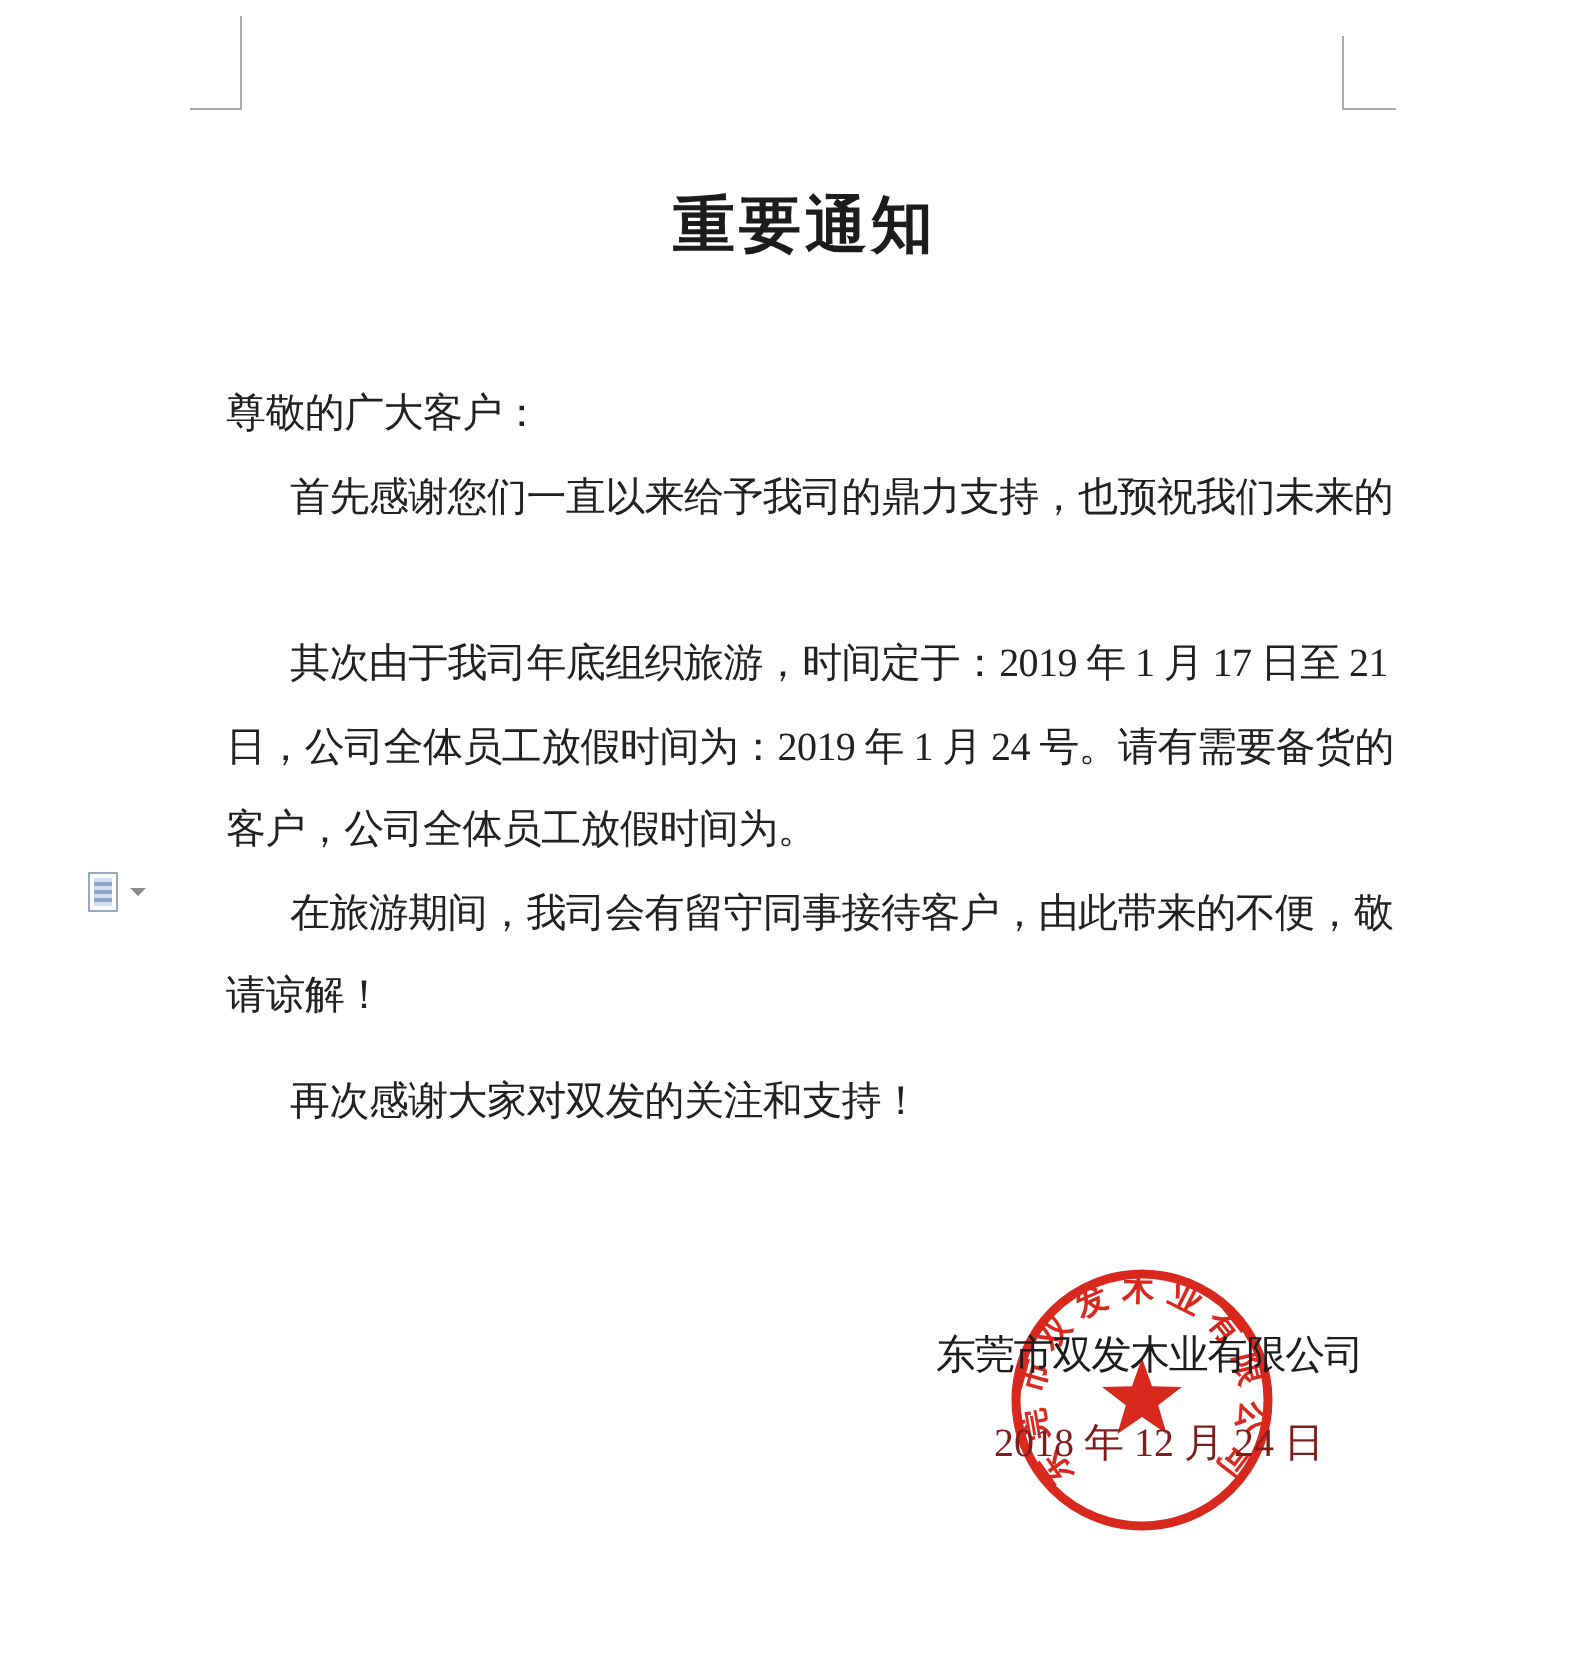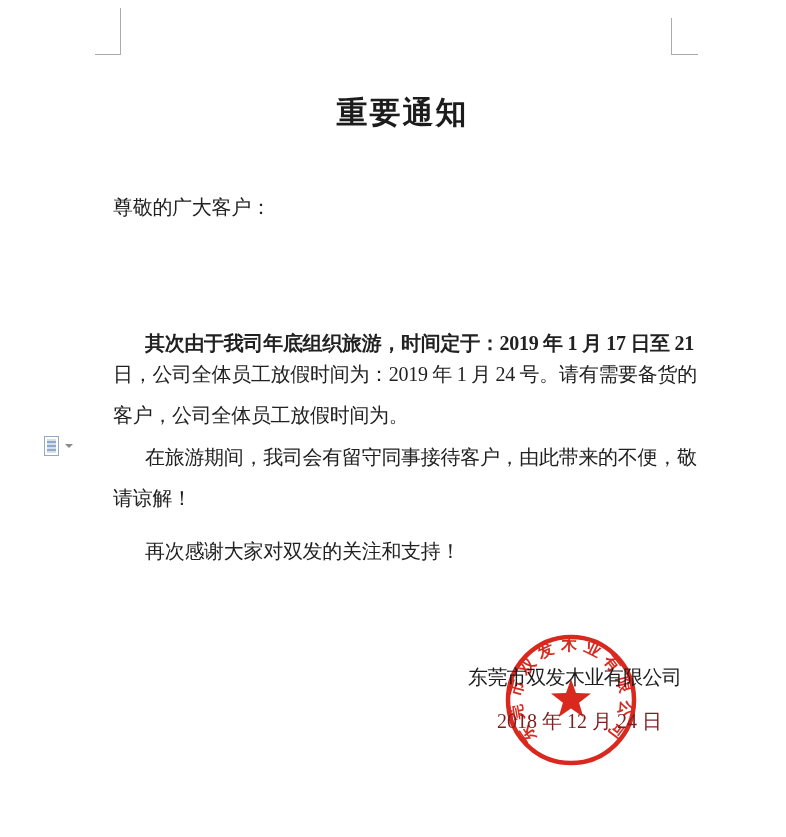--- a/index.html
+++ b/index.html
@@ -48,21 +48,21 @@
     line-height: 24px;
     color: #212121;
     letter-spacing: -0.3px;
     white-space: nowrap;
     margin-top: 45px;
   }
   .indent { left: 145px; }
   .l0 { top: 150px; }
   .l1 { top: 192px; }
   .l2 { top: 233px; }
-  .l3 { top: 286px; font-weight: bold; }
+  .l3 { top: 275px; }
   .l4 { top: 317px; }
   .l5 { top: 358px; }
   .l6 { top: 400px; }
   .l7 { top: 441px; }
   .l8 { top: 494px; }
 
   
   .paste-btn {
     position: absolute;
     left: 44px;
@@ -138,20 +138,21 @@
 <div class="page">
 
   <div class="mark mark-left-v"></div>
   <div class="mark mark-left-h"></div>
   <div class="mark mark-right-v"></div>
   <div class="mark mark-right-h"></div>
 
   <div class="doc-title">重要通知</div>
 
   <div class="line l0">尊敬的广大客户：</div>
+  <div class="line l1 indent">首先感谢您们一直以来给予我司的鼎力支持，也预祝我们未来的</div>
   <div class="line l3 indent">其次由于我司年底组织旅游，时间定于：2019 年 1 月 17 日至 21</div>
   <div class="line l4">日，公司全体员工放假时间为：2019 年 1 月 24 号。请有需要备货的</div>
   <div class="line l5">客户，公司全体员工放假时间为。</div>
   <div class="line l6 indent">在旅游期间，我司会有留守同事接待客户，由此带来的不便，敬</div>
   <div class="line l7">请谅解！</div>
   <div class="line l8 indent">再次感谢大家对双发的关注和支持！</div>
 
   <div class="paste-btn">
     <span class="paste-doc"></span>
     <span class="paste-caret"></span>

